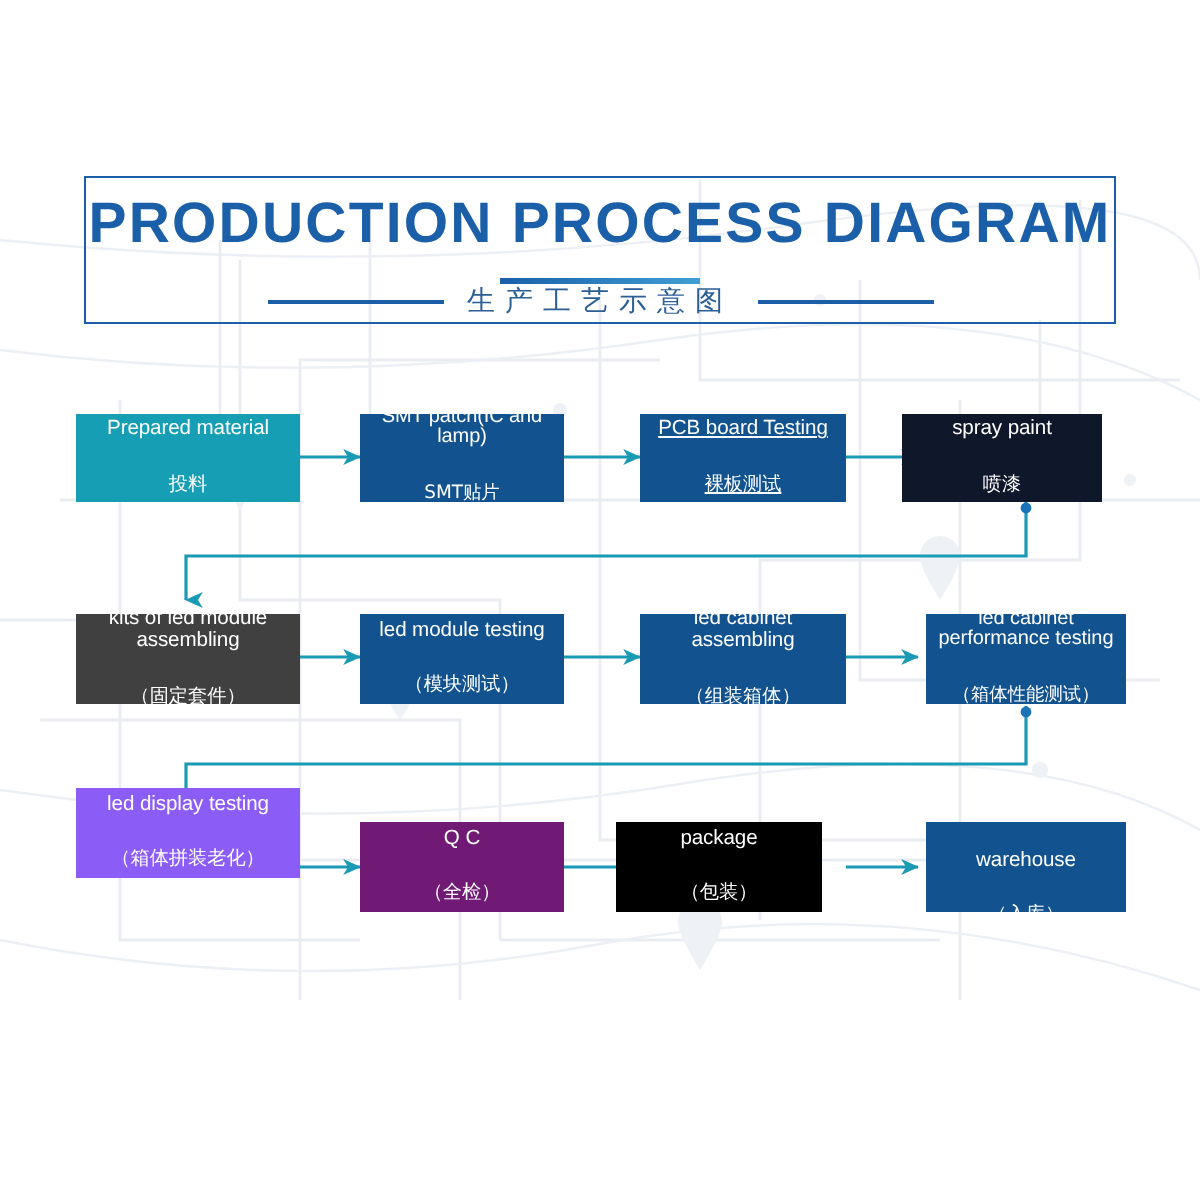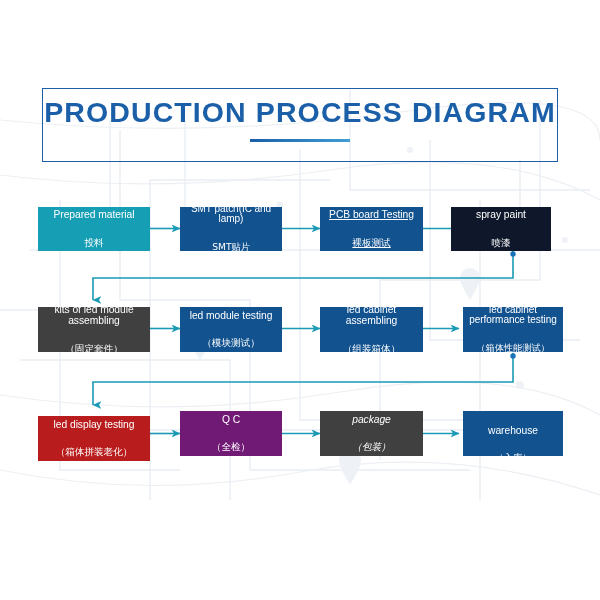--- a/index.html
+++ b/index.html
@@ -135,20 +135,25 @@
       <circle cx="520" cy="385" r="4"></circle>
       <circle cx="410" cy="150" r="3"></circle>
       <circle cx="200" cy="440" r="3.5"></circle>
       <circle cx="565" cy="240" r="3"></circle>
     </g>
   </svg>
 
   <div id="title-frame"></div>
   <div id="title-main">PRODUCTION PROCESS DIAGRAM</div>
   <div id="title-accent"></div>
+  <div id="subtitle-wrap">
+    <span class="sub-rule"></span>
+    <span id="subtitle">生产工艺示意图</span>
+    <span class="sub-rule"></span>
+  </div>
 
   <svg id="links" viewBox="0 0 600 600" xmlns="http://www.w3.org/2000/svg" aria-hidden="true">
     <defs>
       <marker id="ah" markerWidth="9" markerHeight="8" refX="8.4" refY="4" orient="auto" markerUnits="userSpaceOnUse">
         <path d="M0,0 L9,4 L0,8 L2.4,4 z" fill="#1a9ab5"></path>
       </marker>
       <marker id="av" markerWidth="8" markerHeight="9" refX="4" refY="8.4" orient="auto" markerUnits="userSpaceOnUse">
         <path d="M0,0 L4,9 L8,0 L4,2.4 z" fill="#1a9ab5"></path>
       </marker>
     </defs>
@@ -206,29 +211,29 @@
     <span class="en">led cabinet
 assembling</span>
     <span class="cn">（组装箱体）</span>
   </div>
   <div class="pbox small" style="left: 463px; top: 307px; width: 100px; height: 45px; background: rgb(17, 82, 143);">
     <span class="en">led cabinet
 performance testing</span>
     <span class="cn">（箱体性能测试）</span>
   </div>
 
-  <div class="pbox" style="left: 38px; top: 416px; width: 112px; height: 45px; background: #b91c1c; align-items: center;">
+  <div class="pbox" style="left: 38px; top: 394px; width: 112px; height: 45px; background: #8b5cf6; align-items: center;">
     <span class="en">led display testing</span>
     <span class="cn">（箱体拼装老化）</span>
   </div>
   <div class="pbox" style="left: 180px; top: 411px; width: 102px; height: 45px; background: #701a75;">
     <span class="en">Q C</span>
     <span class="cn">（全检）</span>
   </div>
-  <div class="pbox" style="left: 320px; top: 411px; width: 103px; height: 45px; background: #404040; font-style: italic;">
+  <div class="pbox" style="left: 308px; top: 411px; width: 103px; height: 45px; background: #000000;">
     <span class="en">package</span>
     <span class="cn">（包装）</span>
   </div>
   <div class="pbox" style="left: 463px; top: 411px; width: 100px; height: 45px; background: rgb(17, 82, 143); justify-content: space-between;">
     <span class="en">warehouse</span>
     <span class="cn">（入库）</span>
   </div>
 
 </div>
 

